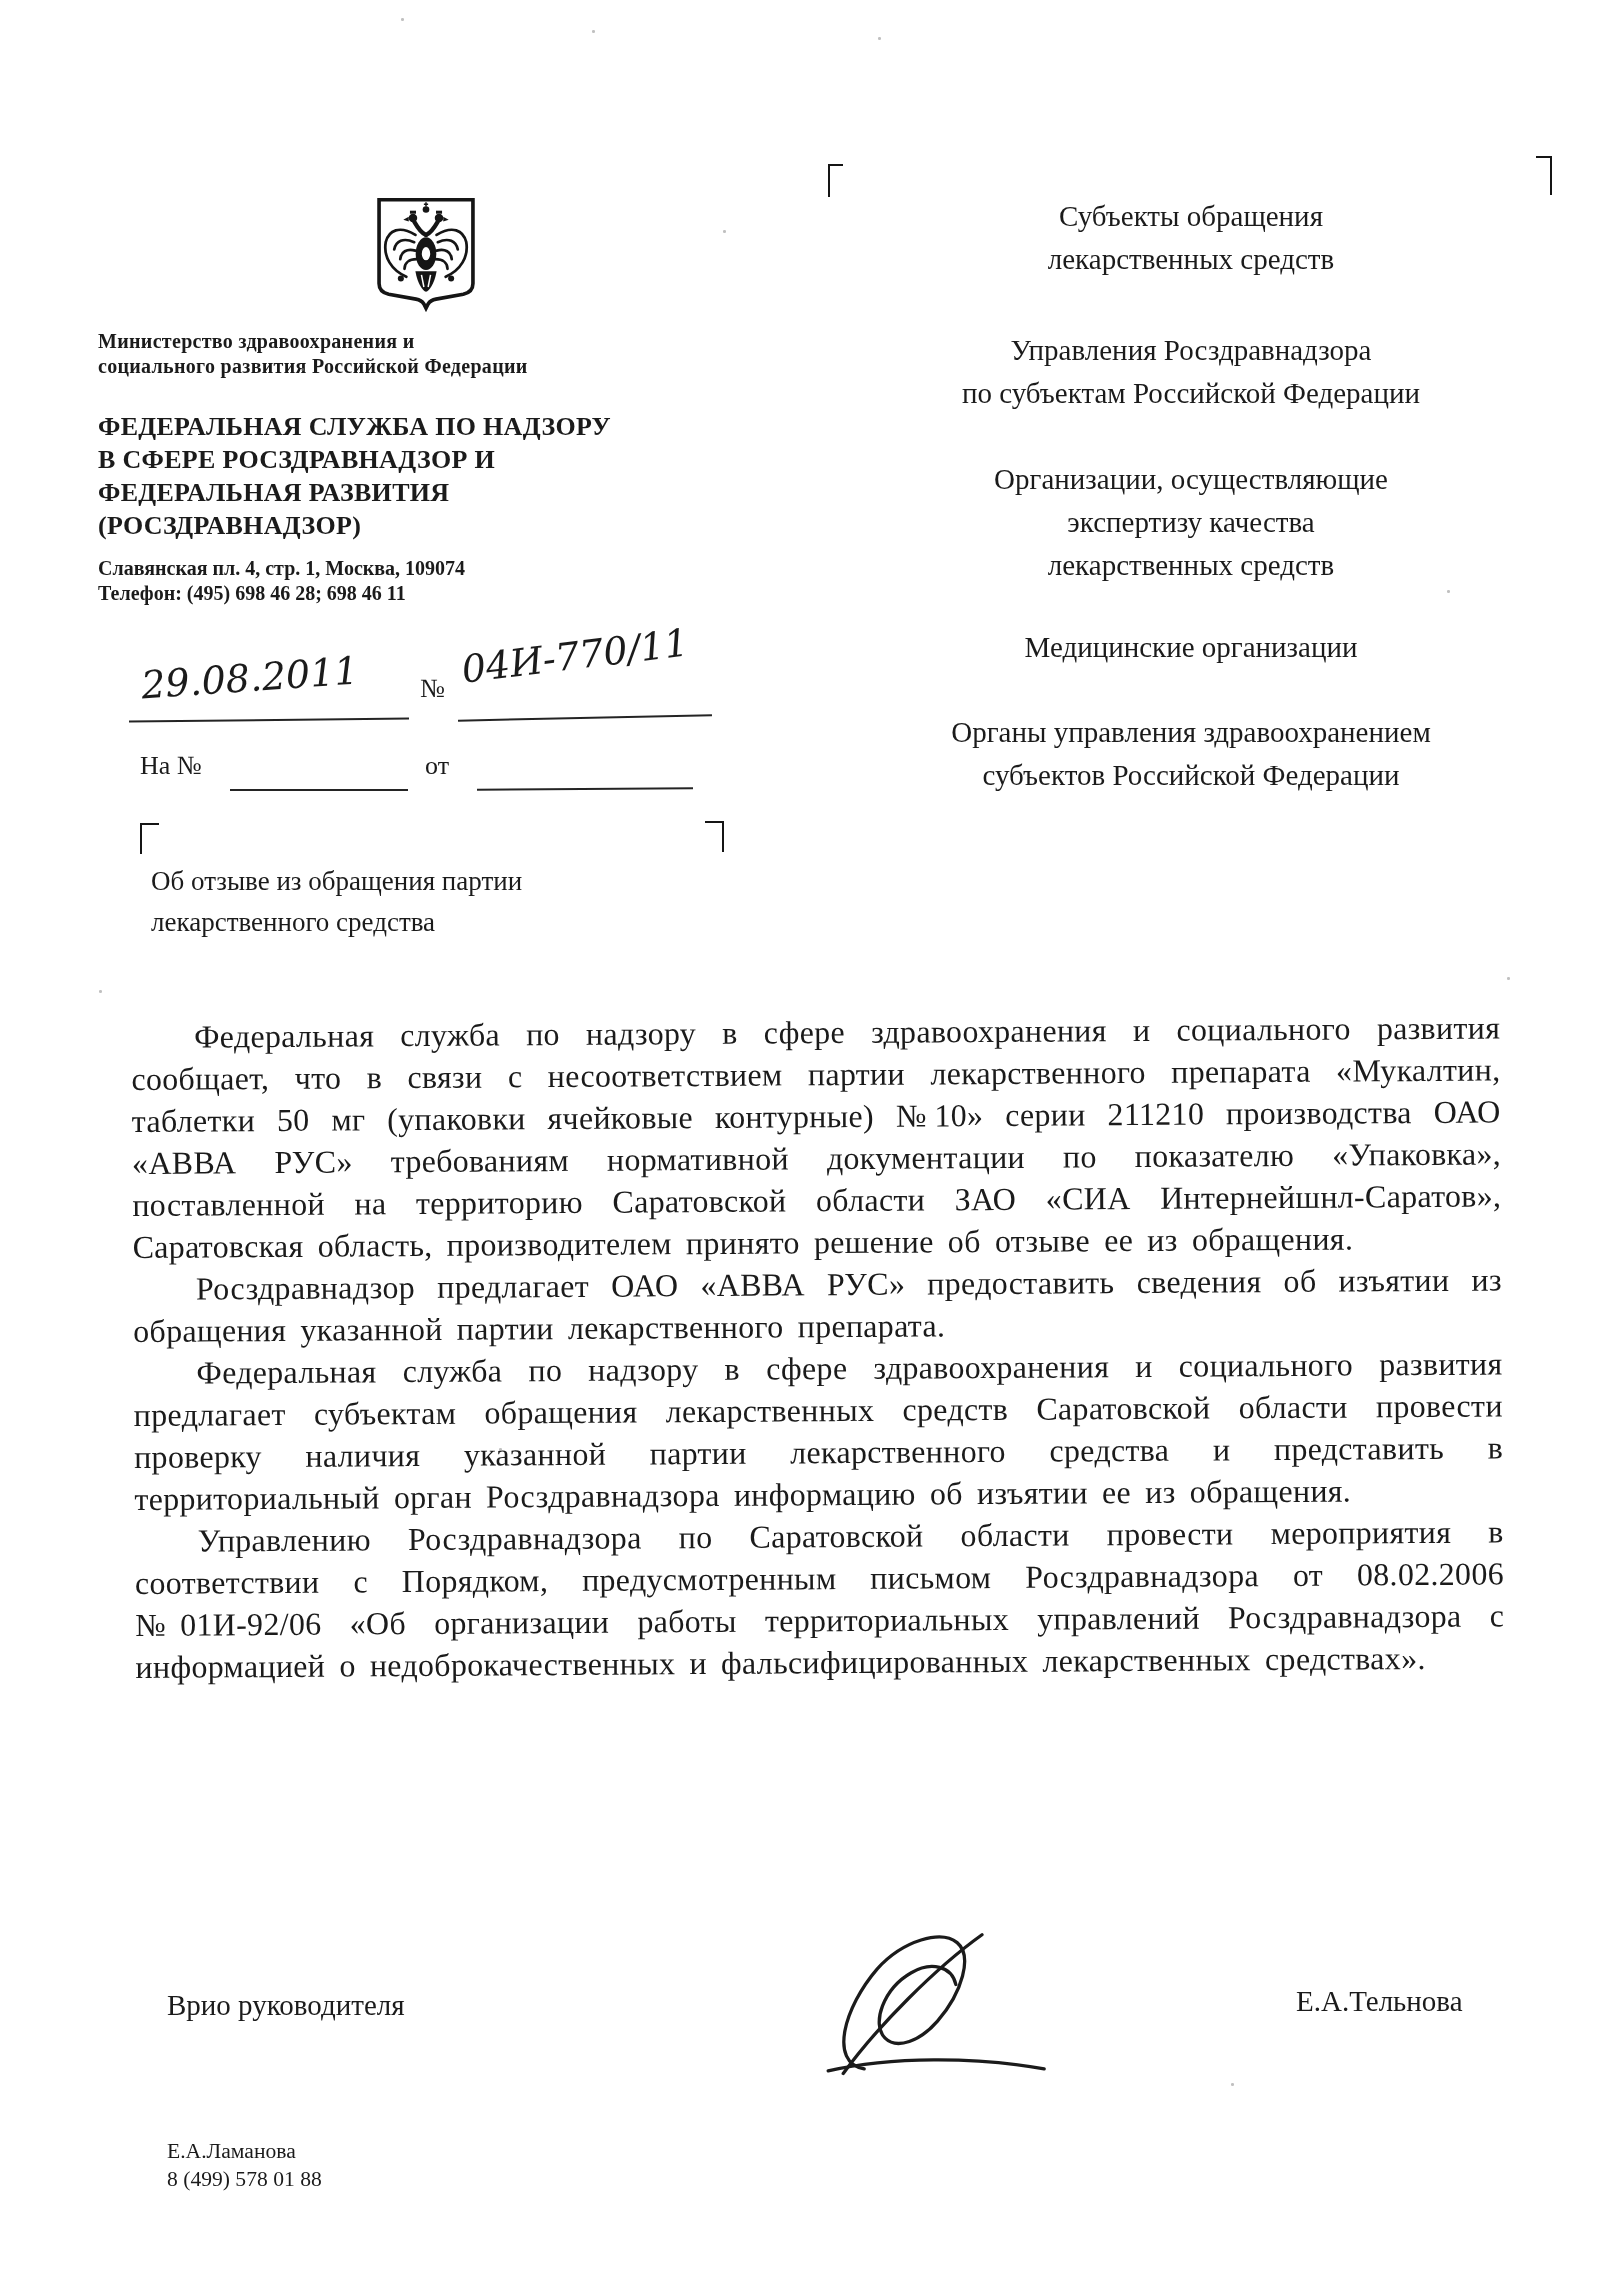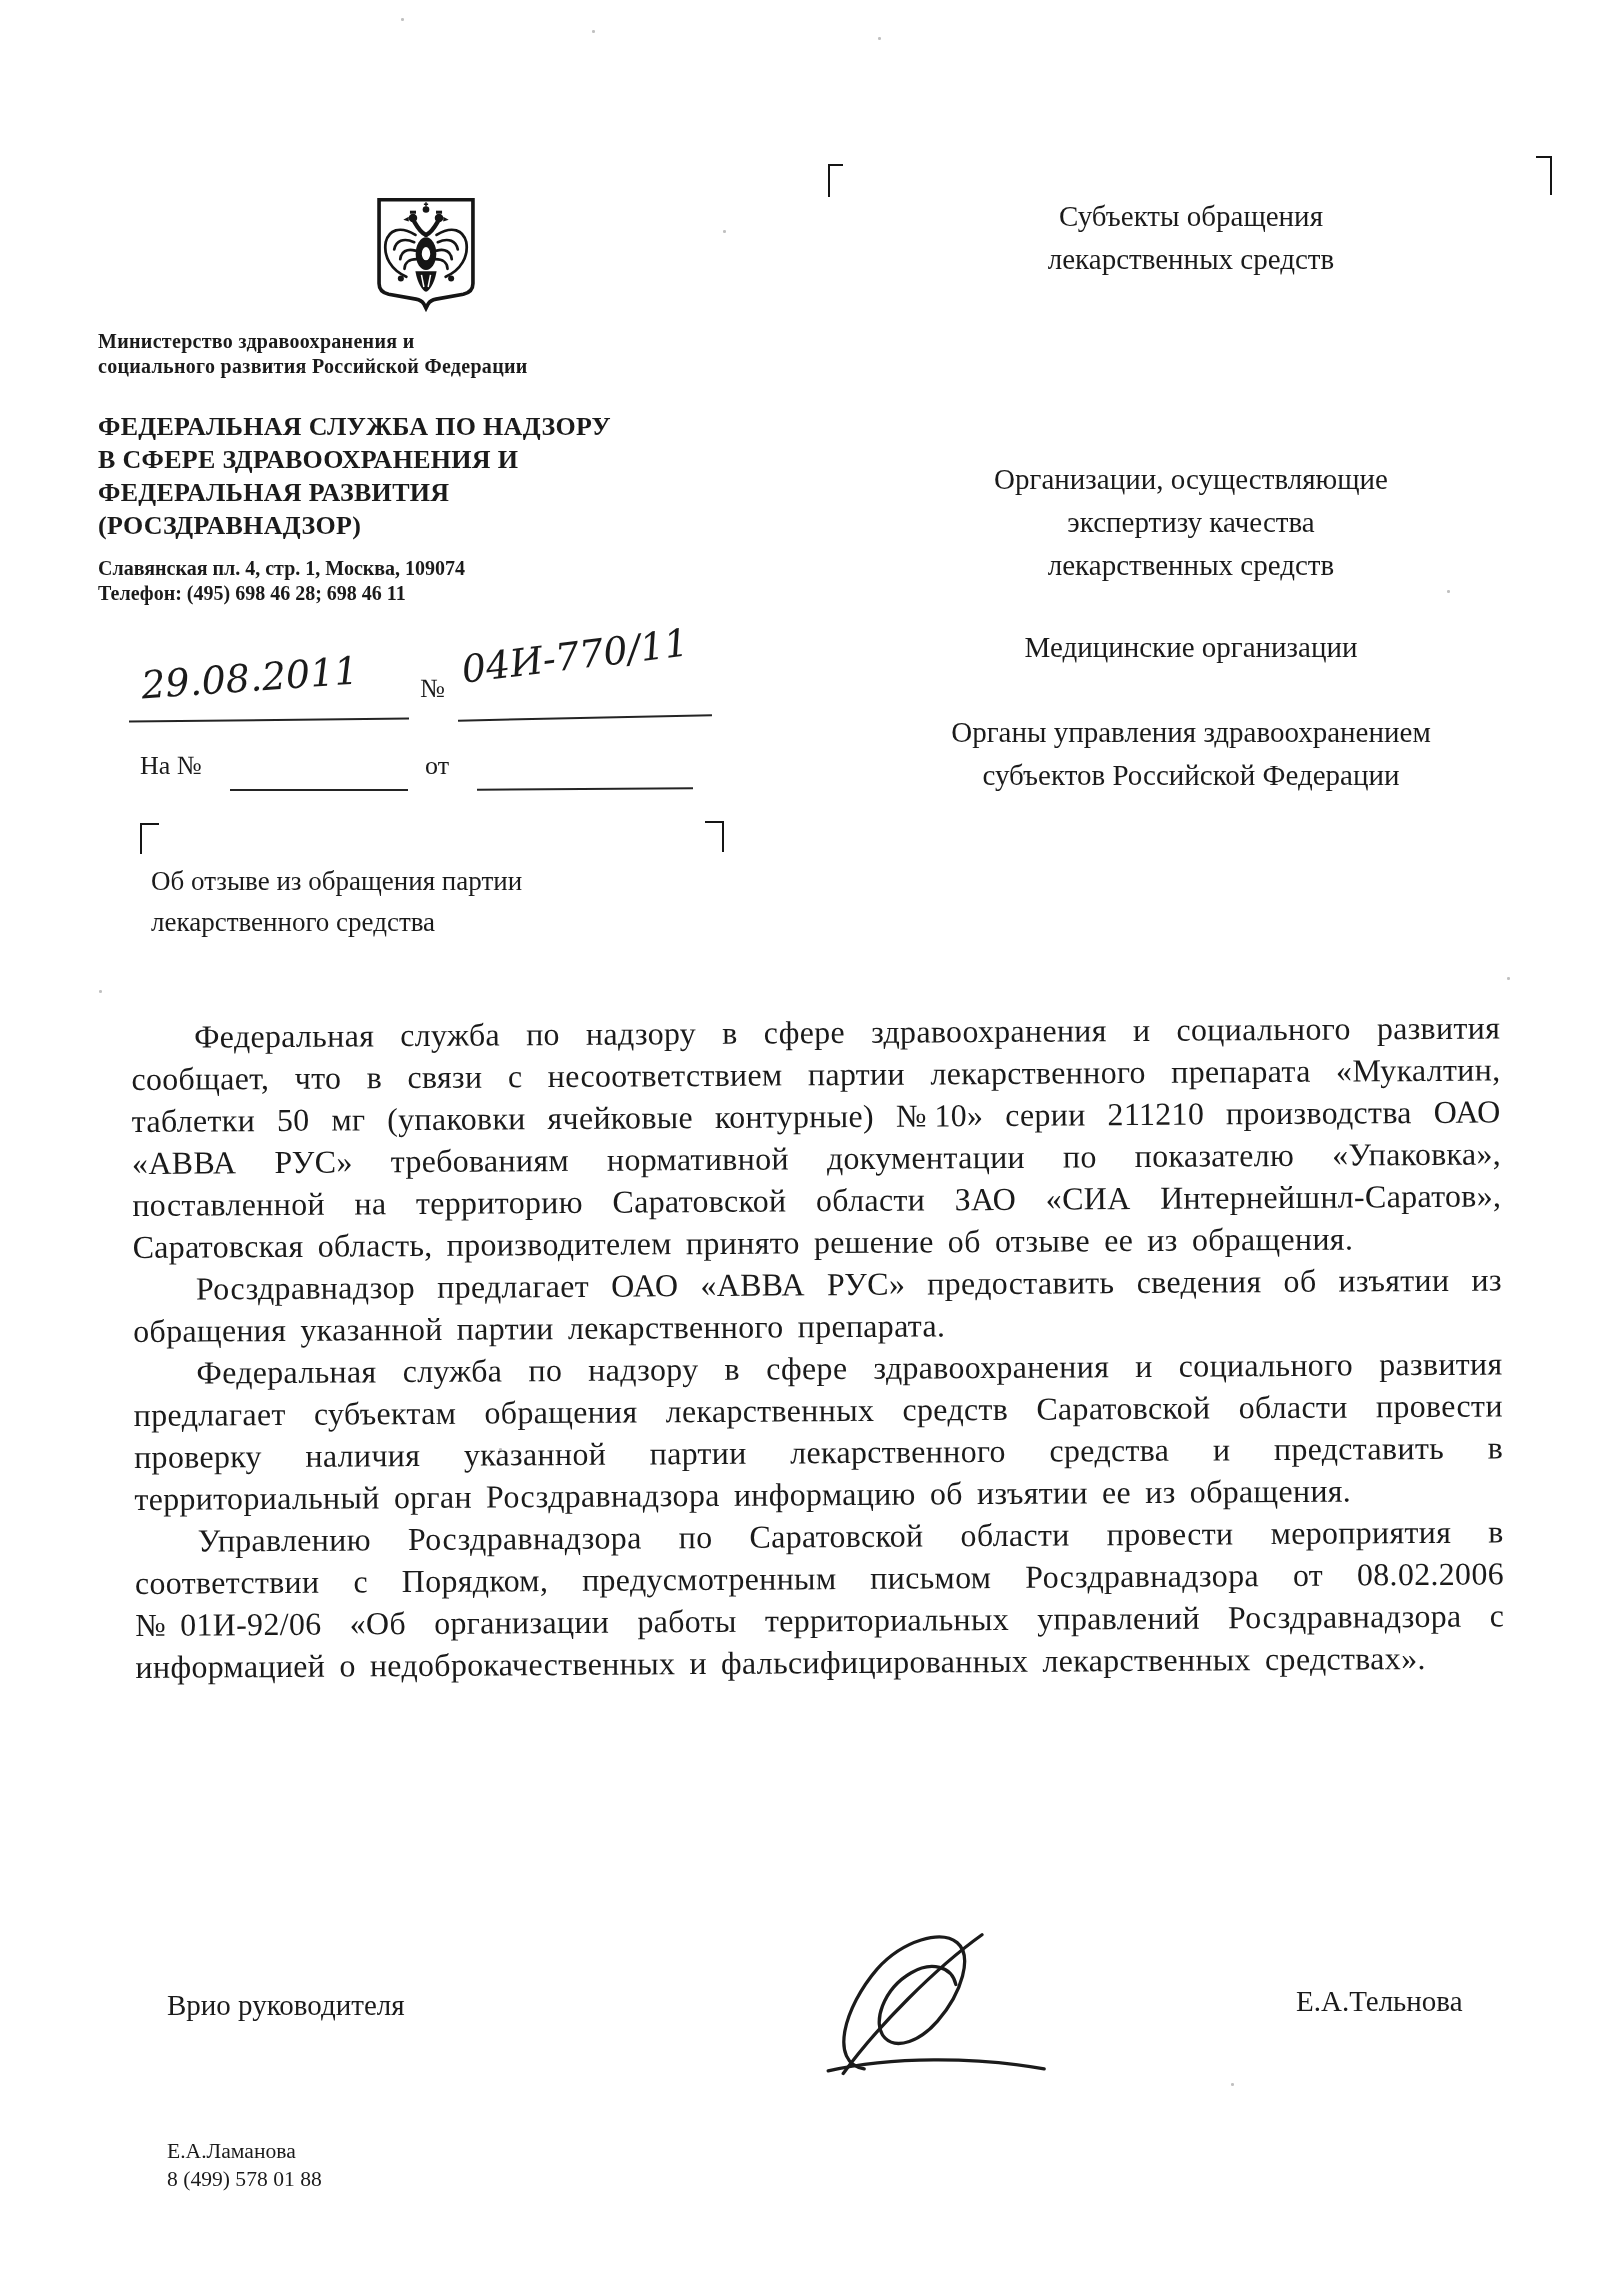--- a/index.html
+++ b/index.html
@@ -103,21 +103,21 @@
     <circle cx="46" cy="138" r="5" fill="#151515"></circle>
     <circle cx="129" cy="138" r="5" fill="#151515"></circle>
   </svg>
 
   <div class="abs left-col ministry">
     <div>Министерство здравоохранения и</div>
     <div>социального развития Российской Федерации</div>
   </div>
   <div class="abs left-col service">
     <div>ФЕДЕРАЛЬНАЯ СЛУЖБА ПО НАДЗОРУ</div>
-    <div>В СФЕРЕ ЗДРАВООХРАНЕНИЯ И</div>
+    <div>В СФЕРЕ РОСЗДРАВНАДЗОР И</div>
     <div>ФЕДЕРАЛЬНАЯ РАЗВИТИЯ</div>
     <div>(РОСЗДРАВНАДЗОР)</div>
   </div>
   <div class="abs left-col addr">
     <div>Славянская пл. 4, стр. 1, Москва, 109074</div>
     <div>Телефон: (495) 698 46 28; 698 46 11</div>
   </div>
 
   <div class="abs hand hw-date">29.08.2011</div>
   <div class="abs num-sign">№</div>
@@ -131,20 +131,24 @@
   <div class="abs rule ref-rule2"></div>
 
   <div class="abs mark-l fold-tl"></div>
   <div class="abs mark-r fold-tr"></div>
   <div class="abs mark-l subj-l"></div>
   <div class="abs mark-r subj-r"></div>
 
   <div class="abs right-col rcpt-1">
     <div>Субъекты обращения</div>
     <div>лекарственных средств</div>
+  </div>
+  <div class="abs right-col rcpt-2">
+    <div>Управления Росздравнадзора</div>
+    <div>по субъектам Российской Федерации</div>
   </div>
   <div class="abs right-col rcpt-3">
     <div>Организации, осуществляющие</div>
     <div>экспертизу качества</div>
     <div>лекарственных средств</div>
   </div>
   <div class="abs right-col rcpt-4">
     <div>Медицинские организации</div>
   </div>
   <div class="abs right-col rcpt-5">

